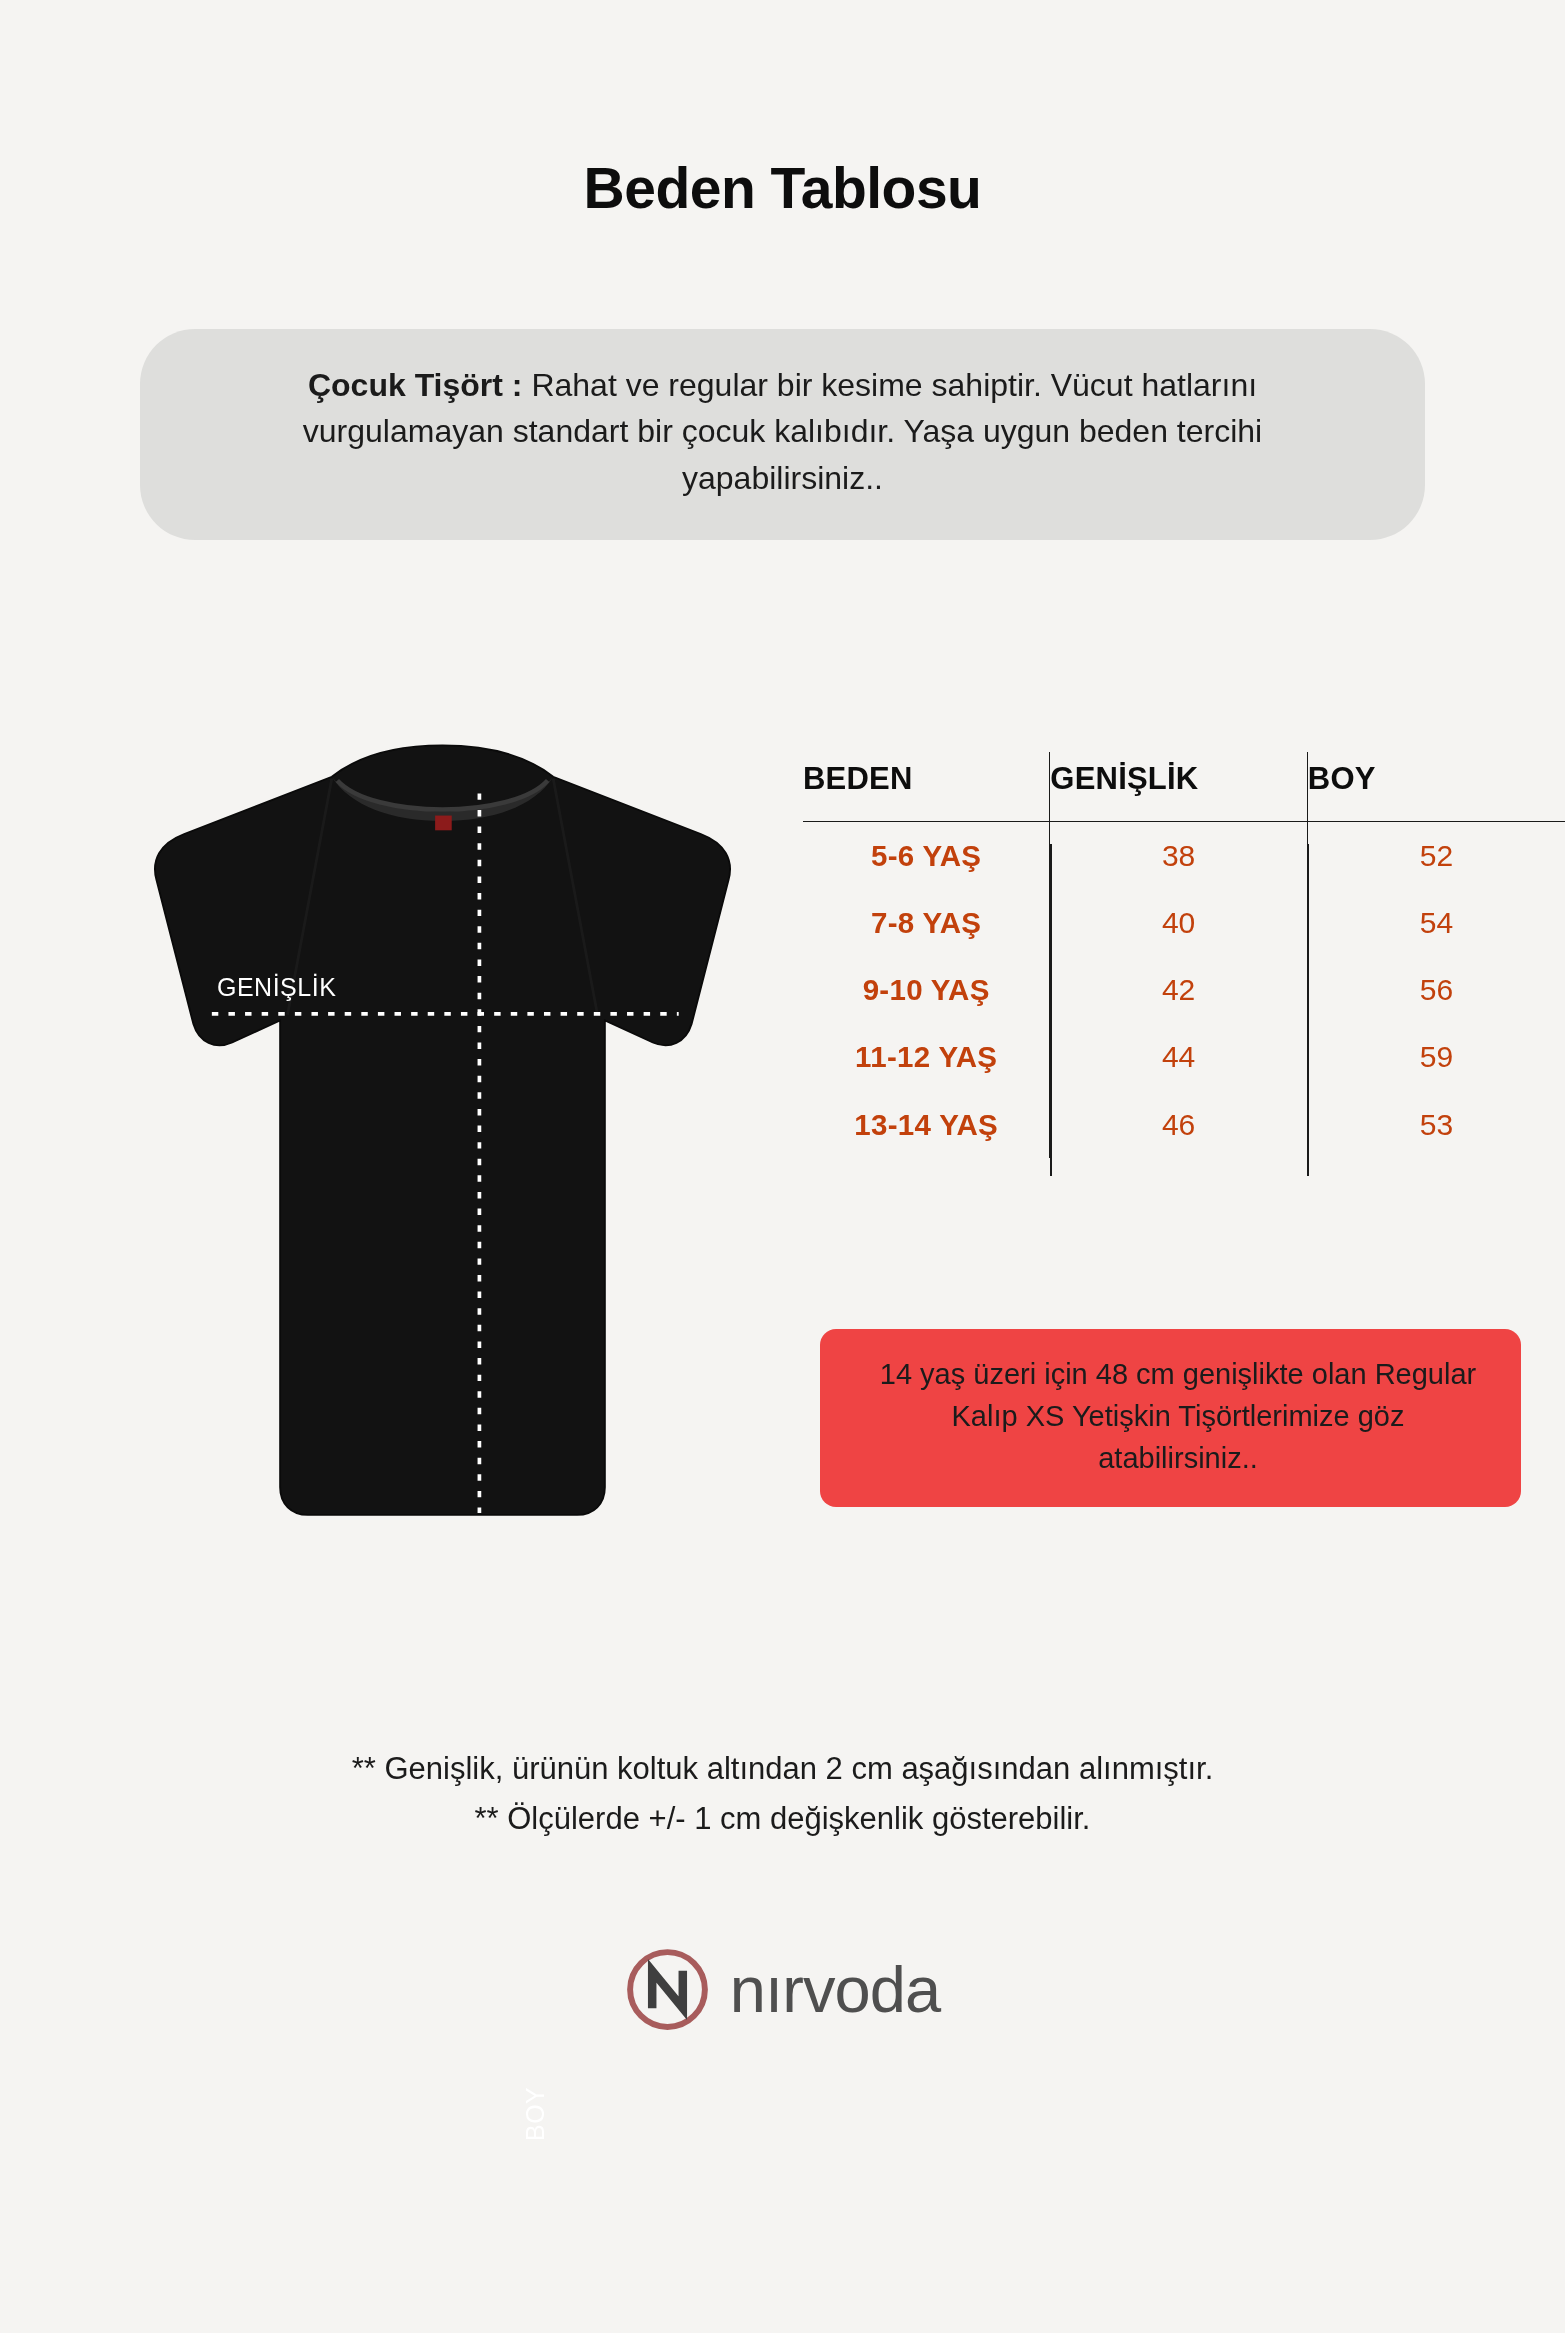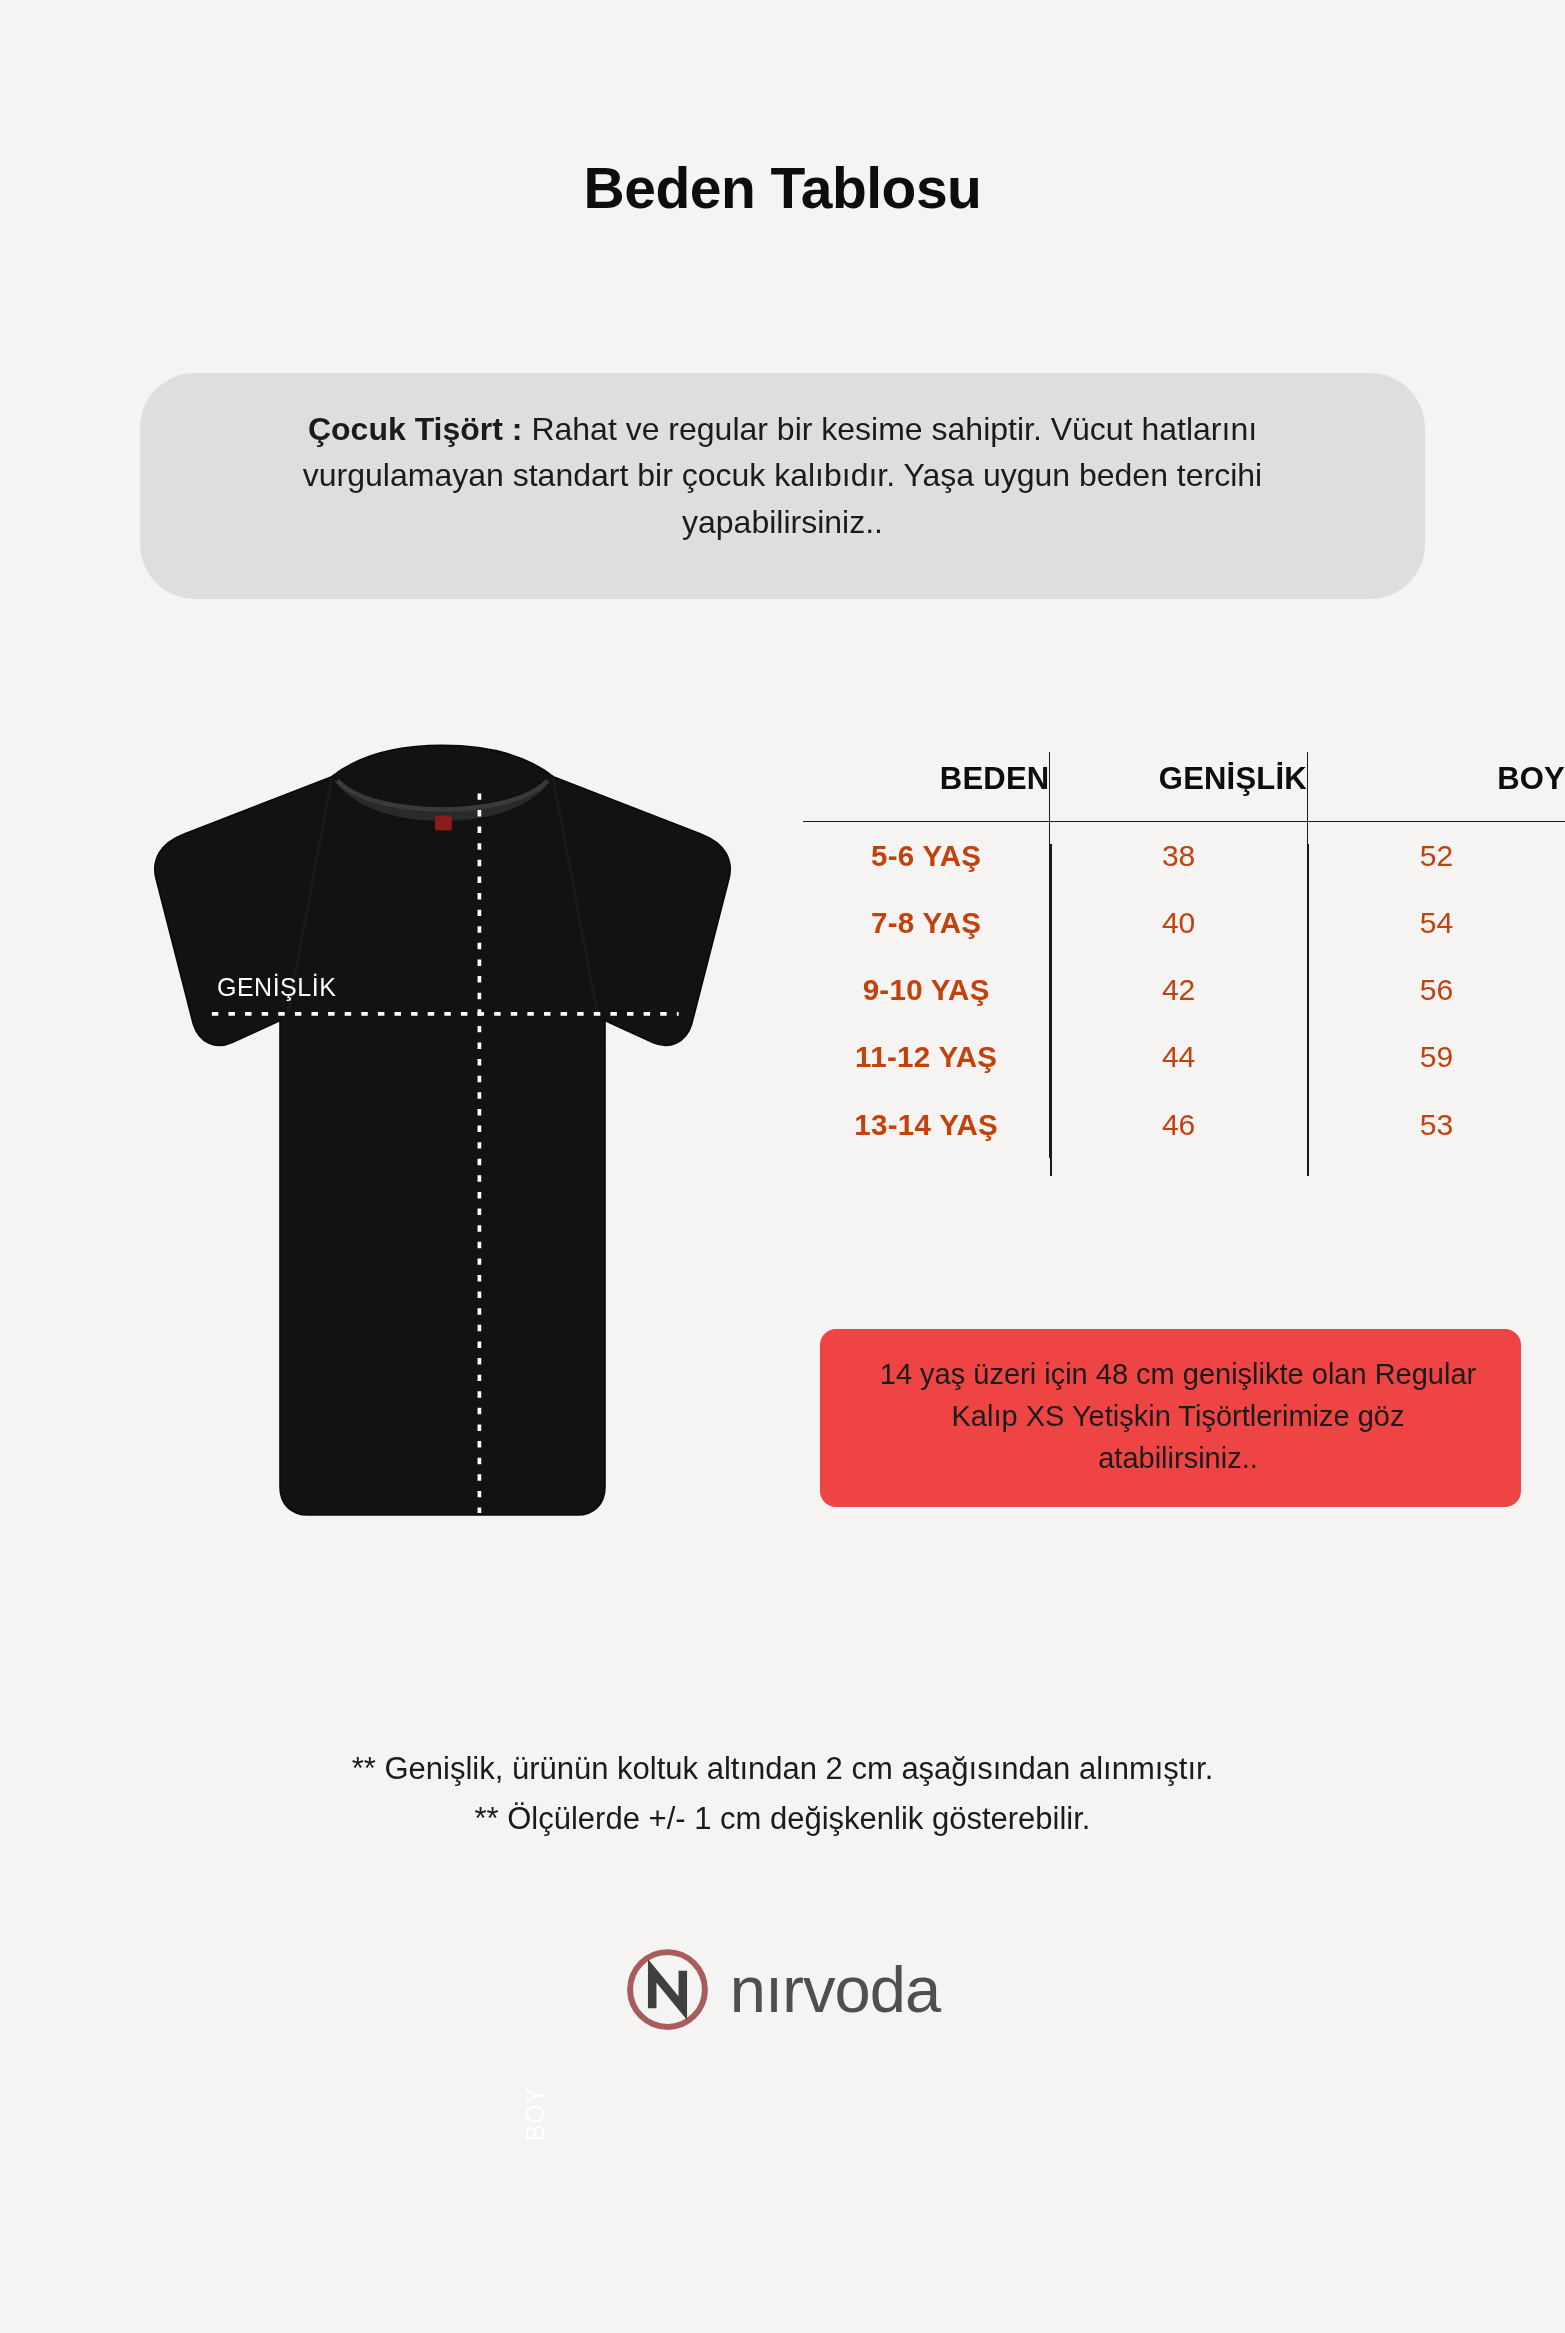--- a/index.html
+++ b/index.html
@@ -34,28 +34,27 @@
     color: #0d0d0d;
   }
 
   
   .intro-pill {
     position: absolute;
     top: 329px;
     left: 140px;
     width: 1285px;
     box-sizing: border-box;
-    padding: 33px 65px 54px 65px;
+    padding: 33px 65px 39px 65px;
     background: #dededc;
     border-radius: 55px;
     text-align: center;
     font-size: 32px;
     line-height: 1.45;
     color: #1b1b1b;
-    margin-top: 44px;
   }
   .intro-pill b {
     font-weight: bold;
   }
 
   
   .shirt-wrap {
     position: absolute;
     left: 55px;
     top: 738px;
@@ -91,21 +90,21 @@
     width: 762px;
   }
   table.size-table {
     border-collapse: collapse;
     width: 762px;
   }
   table.size-table th {
     font-size: 31px;
     font-weight: bold;
     padding: 9.2px 0 24px 0;
-    text-align: right;
+    text-align: left;
     color: #0d0d0d;
     letter-spacing: 0.2px;
   }
   table.size-table th.beden-h { width: 247px; }
   table.size-table th.gen-h   { width: 257px; }
   table.size-table th.boy-h   { width: 258px; }
 
   table.size-table thead tr {
     border-bottom: 1.8px solid #1a1a1a;
   }

